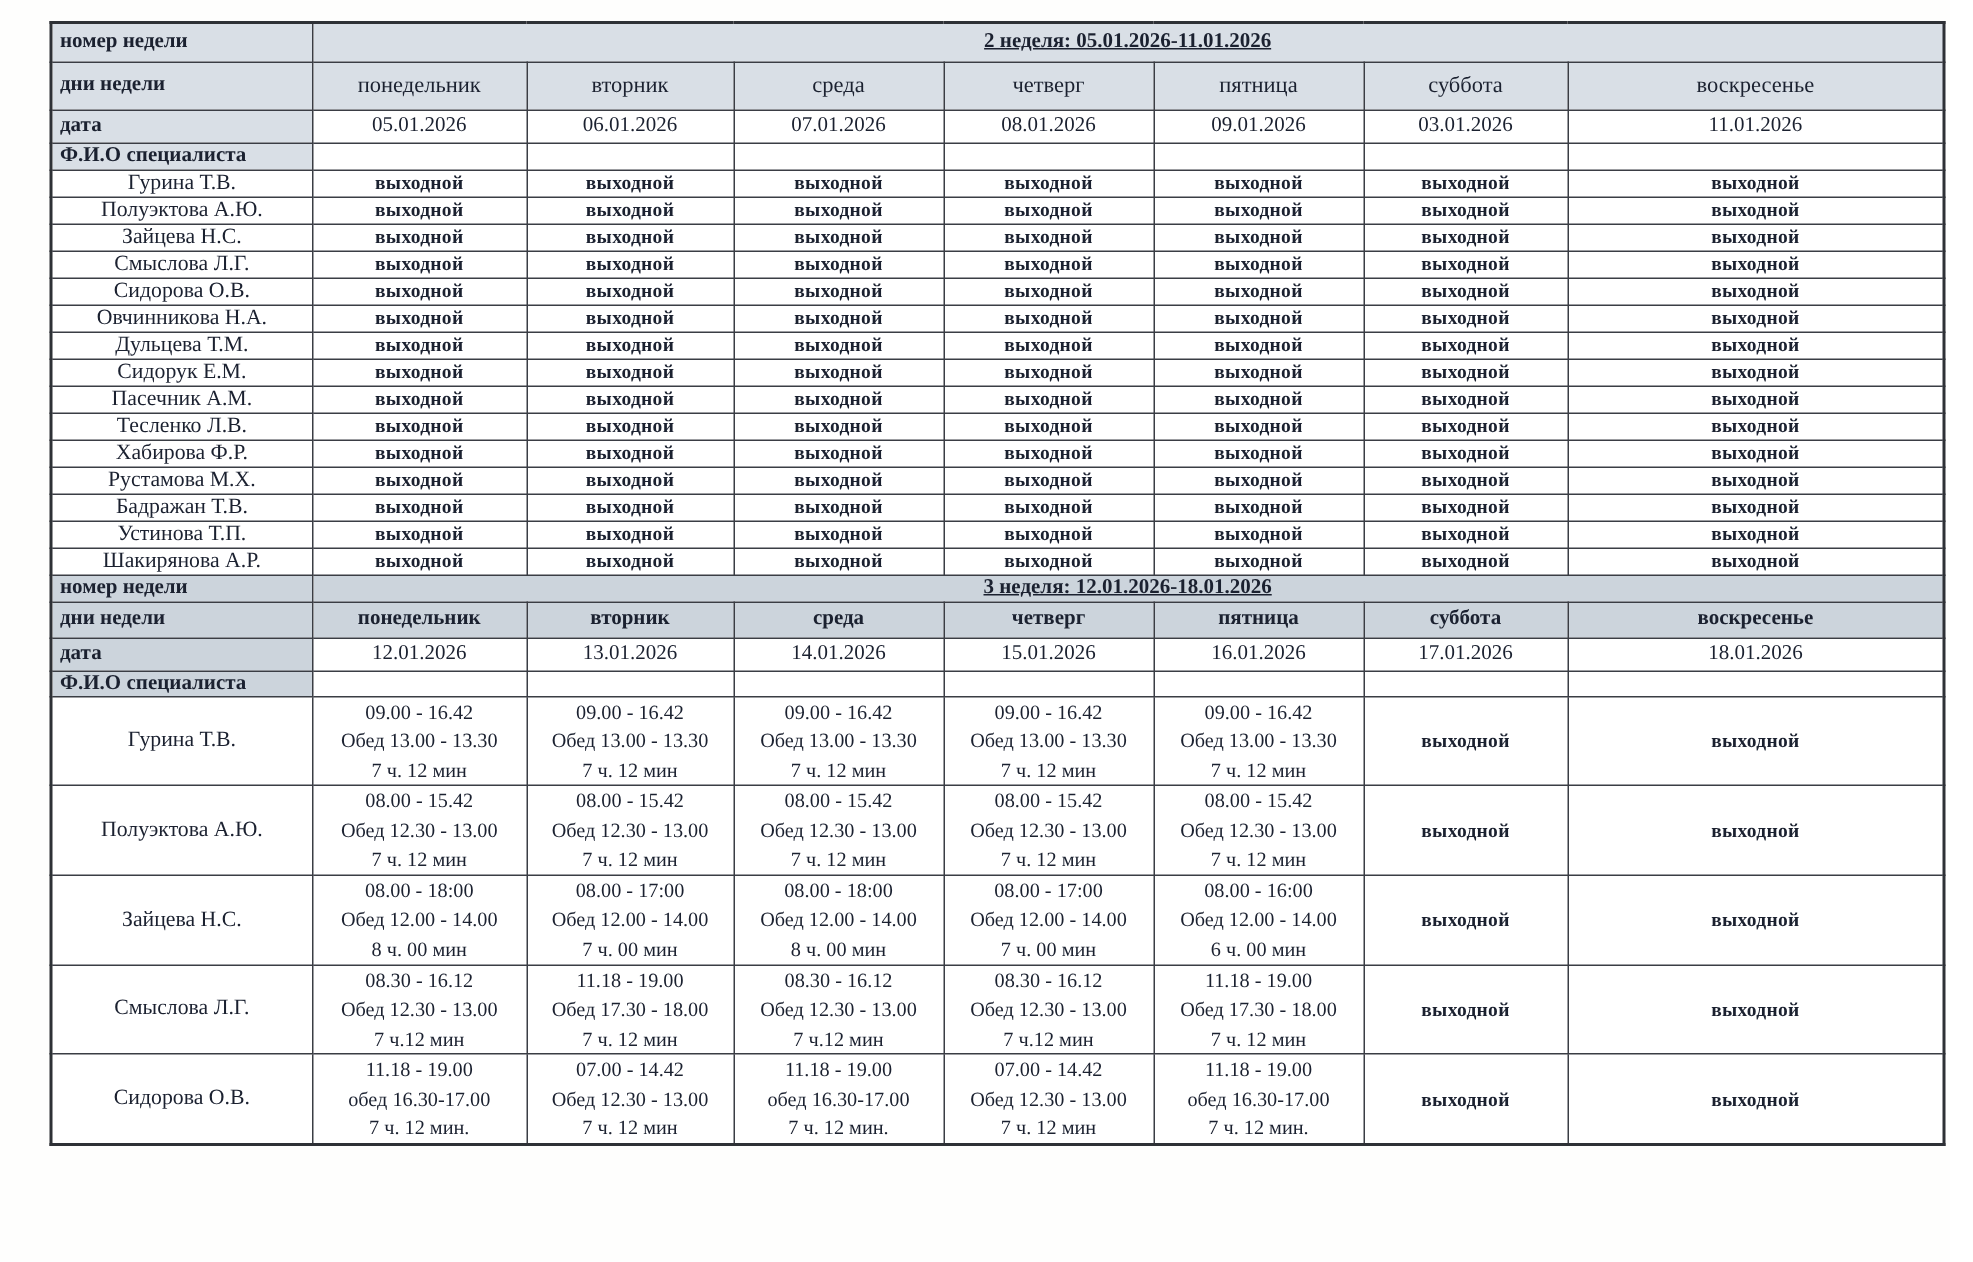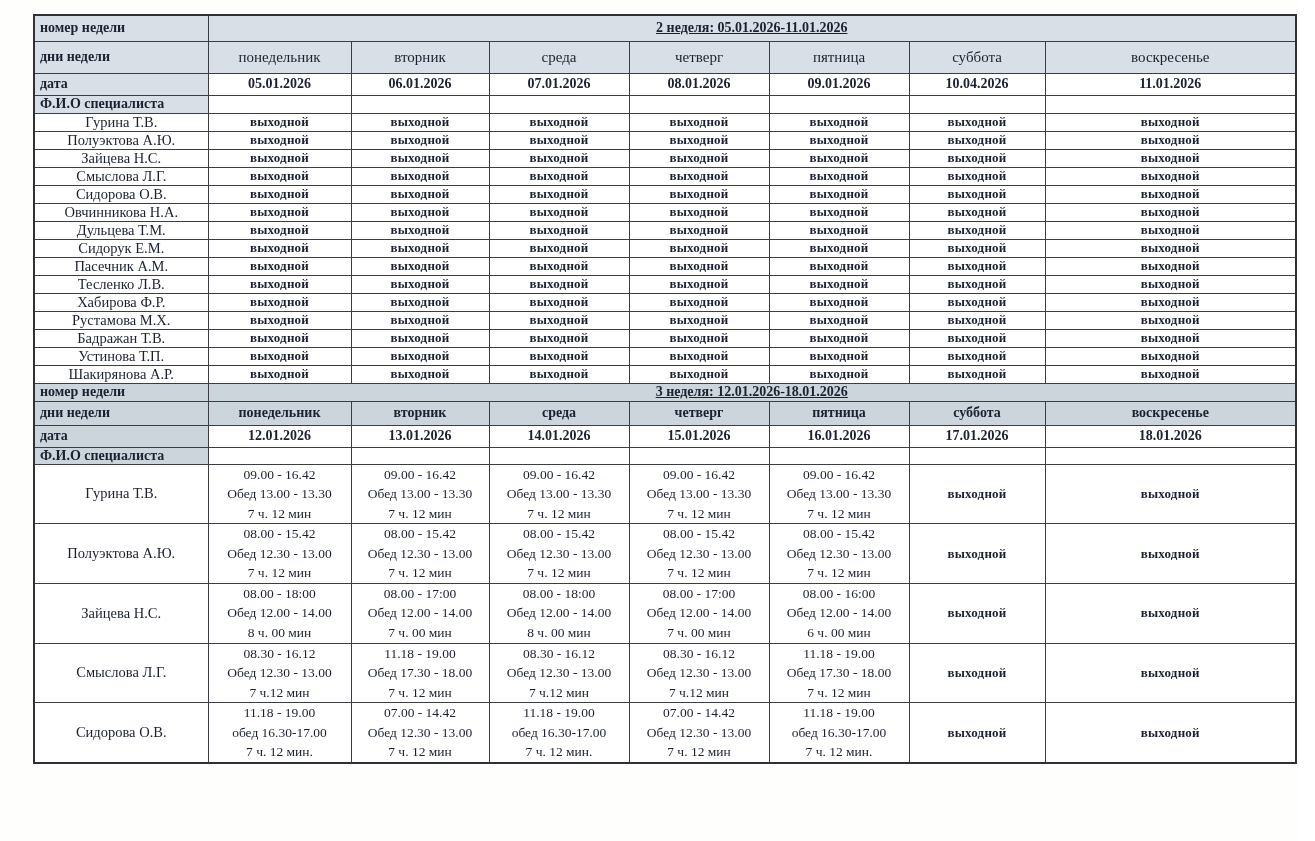--- a/index.html
+++ b/index.html
@@ -21,21 +21,21 @@
   }
   
   .s1 .hdr-bg{background:#d9dfe6;}
   .s2 .hdr-bg{background:#ccd4dc;}
   td.lbl{
     text-align:left;padding-left:5px;font-weight:bold;font-size:14px;
   }
   td.week-title{font-weight:bold;font-size:14px;text-decoration:underline;}
   td.day-h{font-size:15px;}
   .s2 td.day-h{font-weight:bold;font-size:14px;}
-  td.date-c{font-weight:bold;font-size:14px;background:#fff;}
+  td.date-c{font-weight:normal;font-size:14px;background:#fff;}
   td.fio-empty{background:#fff;}
   td.name-c{font-size:14.5px;background:#fff;}
   td.off-c{font-weight:bold;font-size:13px;background:#fff;letter-spacing:.2px;}
   td.shift-c{font-size:13.5px;background:#fff;line-height:1.45;margin-left:36px;}
   
   tr.r-week1{height:26px;}
   tr.r-days1{height:32px;}
   tr.r-date1{height:22px;}
   tr.r-fio1{height:18px;}
   tr.r-name1{height:18px;}
@@ -75,21 +75,21 @@
           <td class="day-h hdr-bg">суббота</td>
           <td class="day-h hdr-bg">воскресенье</td>
         </tr>
         <tr class="s1 r-date1">
           <td class="lbl hdr-bg">дата</td>
           <td class="date-c">05.01.2026</td>
           <td class="date-c">06.01.2026</td>
           <td class="date-c">07.01.2026</td>
           <td class="date-c">08.01.2026</td>
           <td class="date-c">09.01.2026</td>
-          <td class="date-c">10.04.2026</td>
+          <td class="date-c">03.01.2026</td>
           <td class="date-c">11.01.2026</td>
         </tr>
         <tr class="s1 r-fio1">
           <td class="lbl hdr-bg">Ф.И.О специалиста</td>
           <td class="fio-empty"></td>
           <td class="fio-empty"></td>
           <td class="fio-empty"></td>
           <td class="fio-empty"></td>
           <td class="fio-empty"></td>
           <td class="fio-empty"></td>

